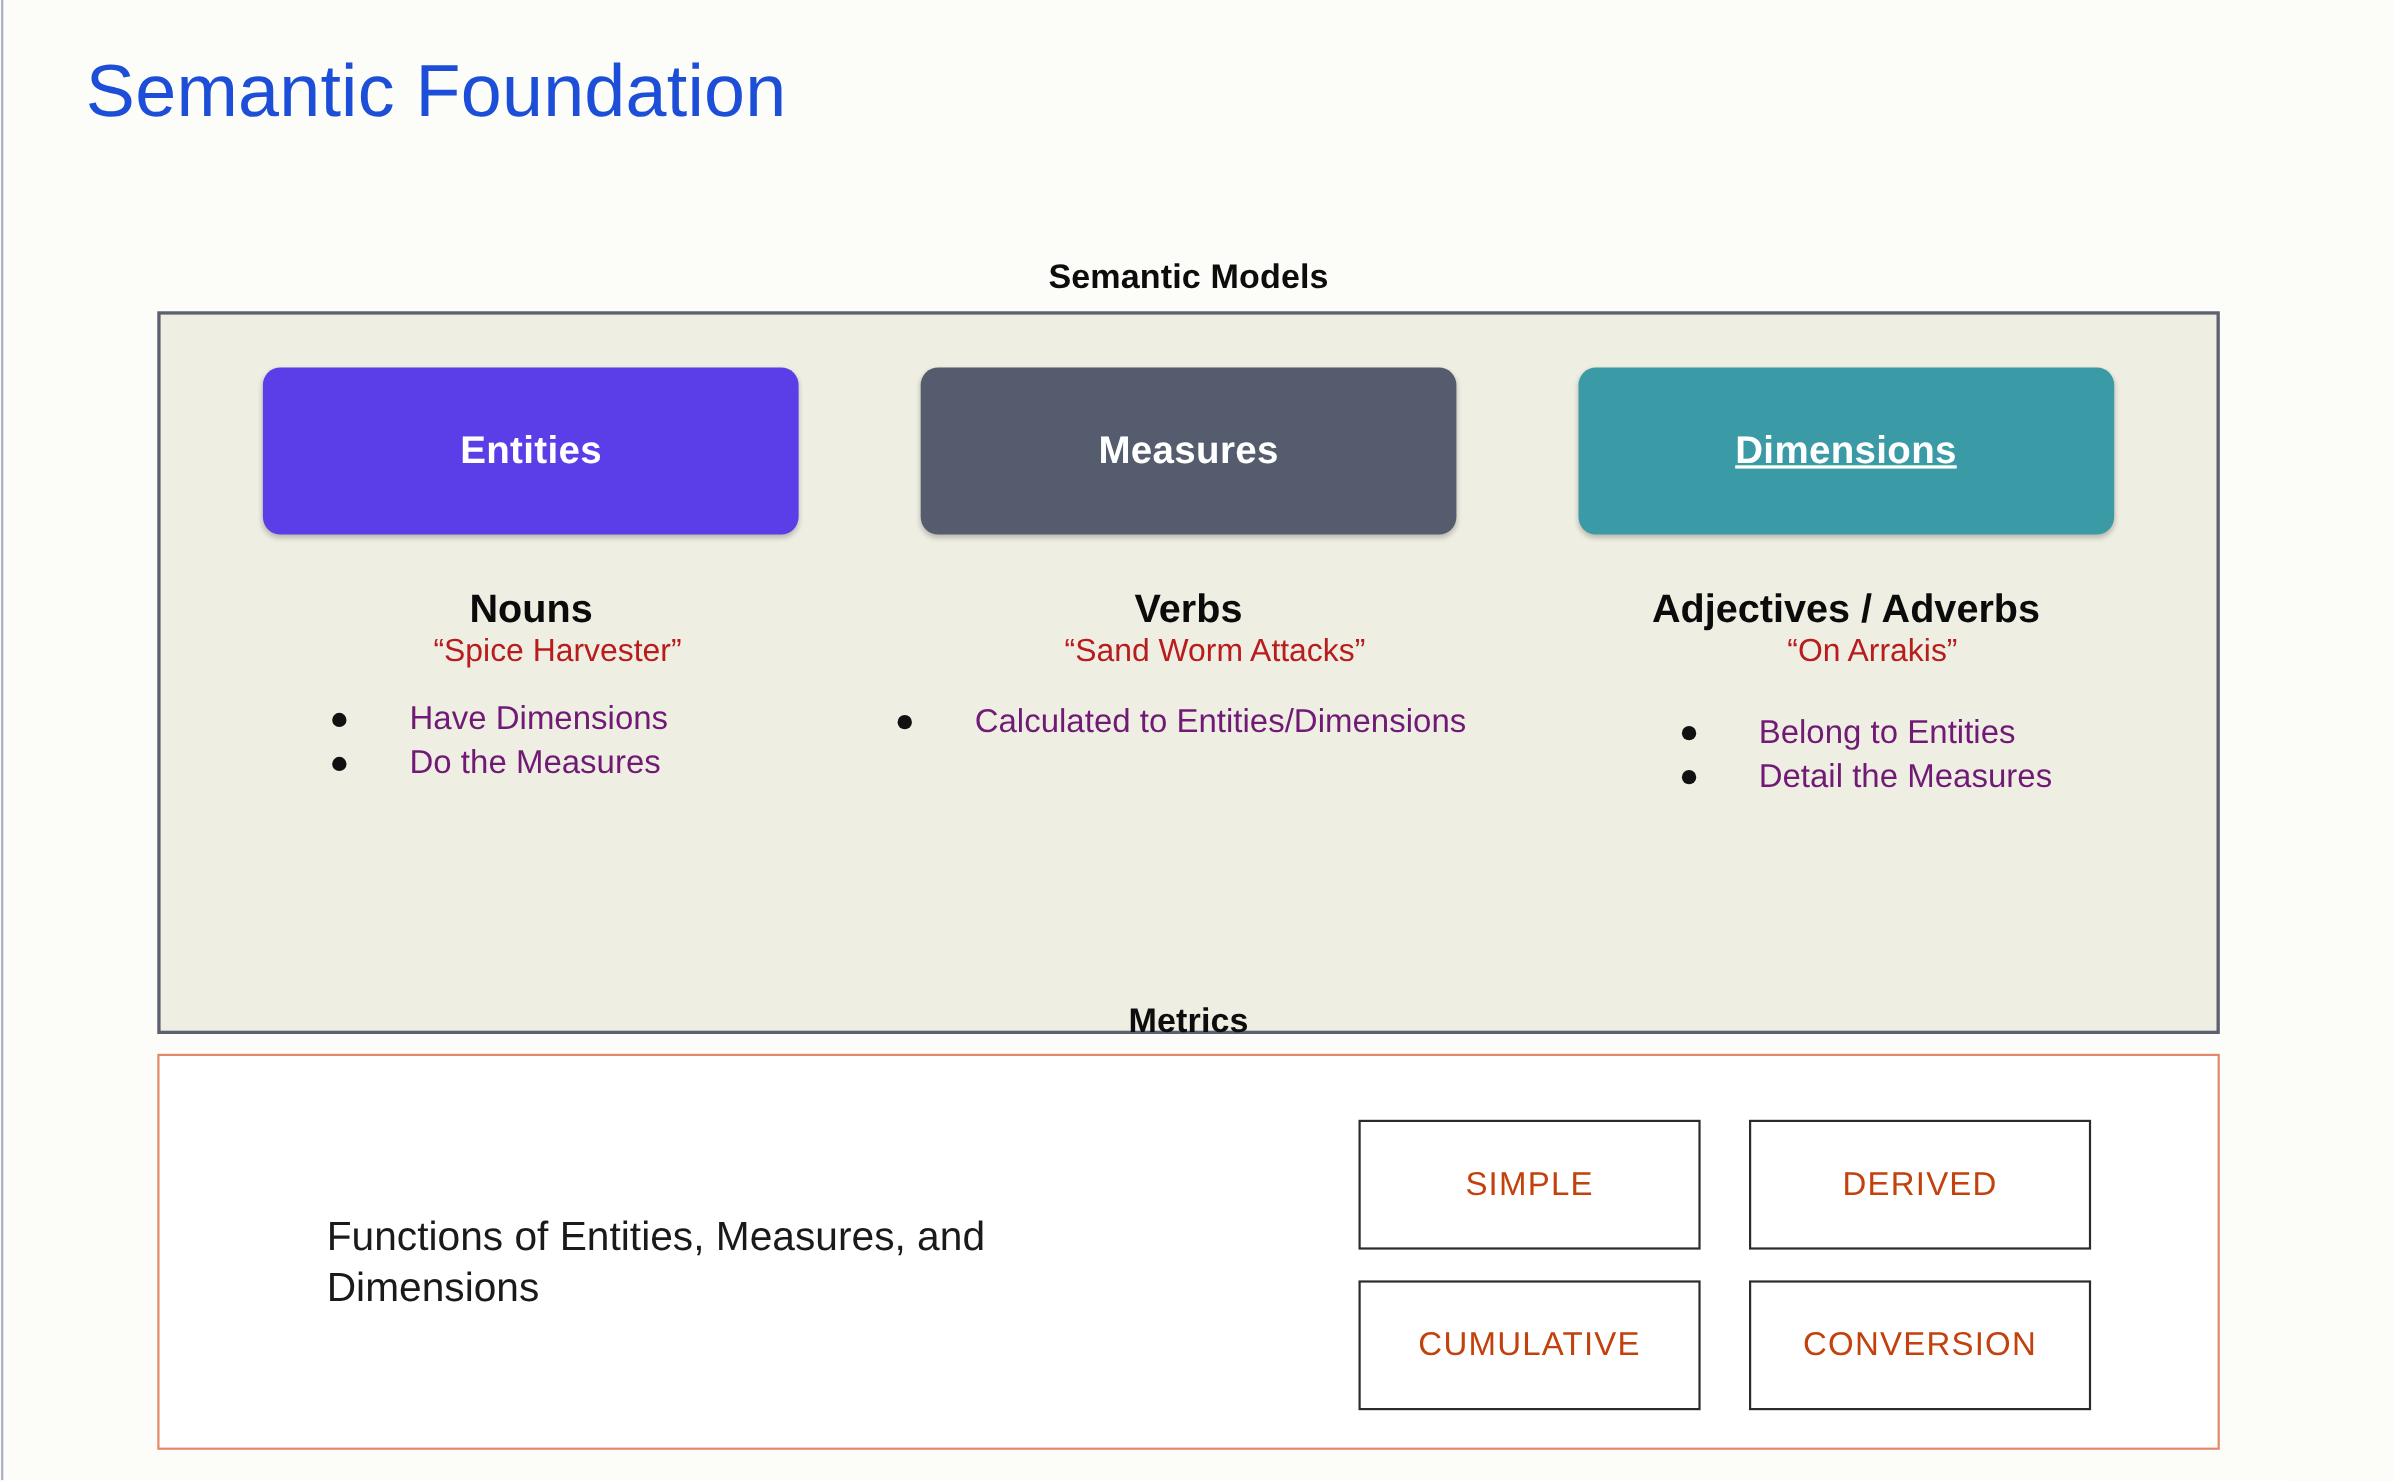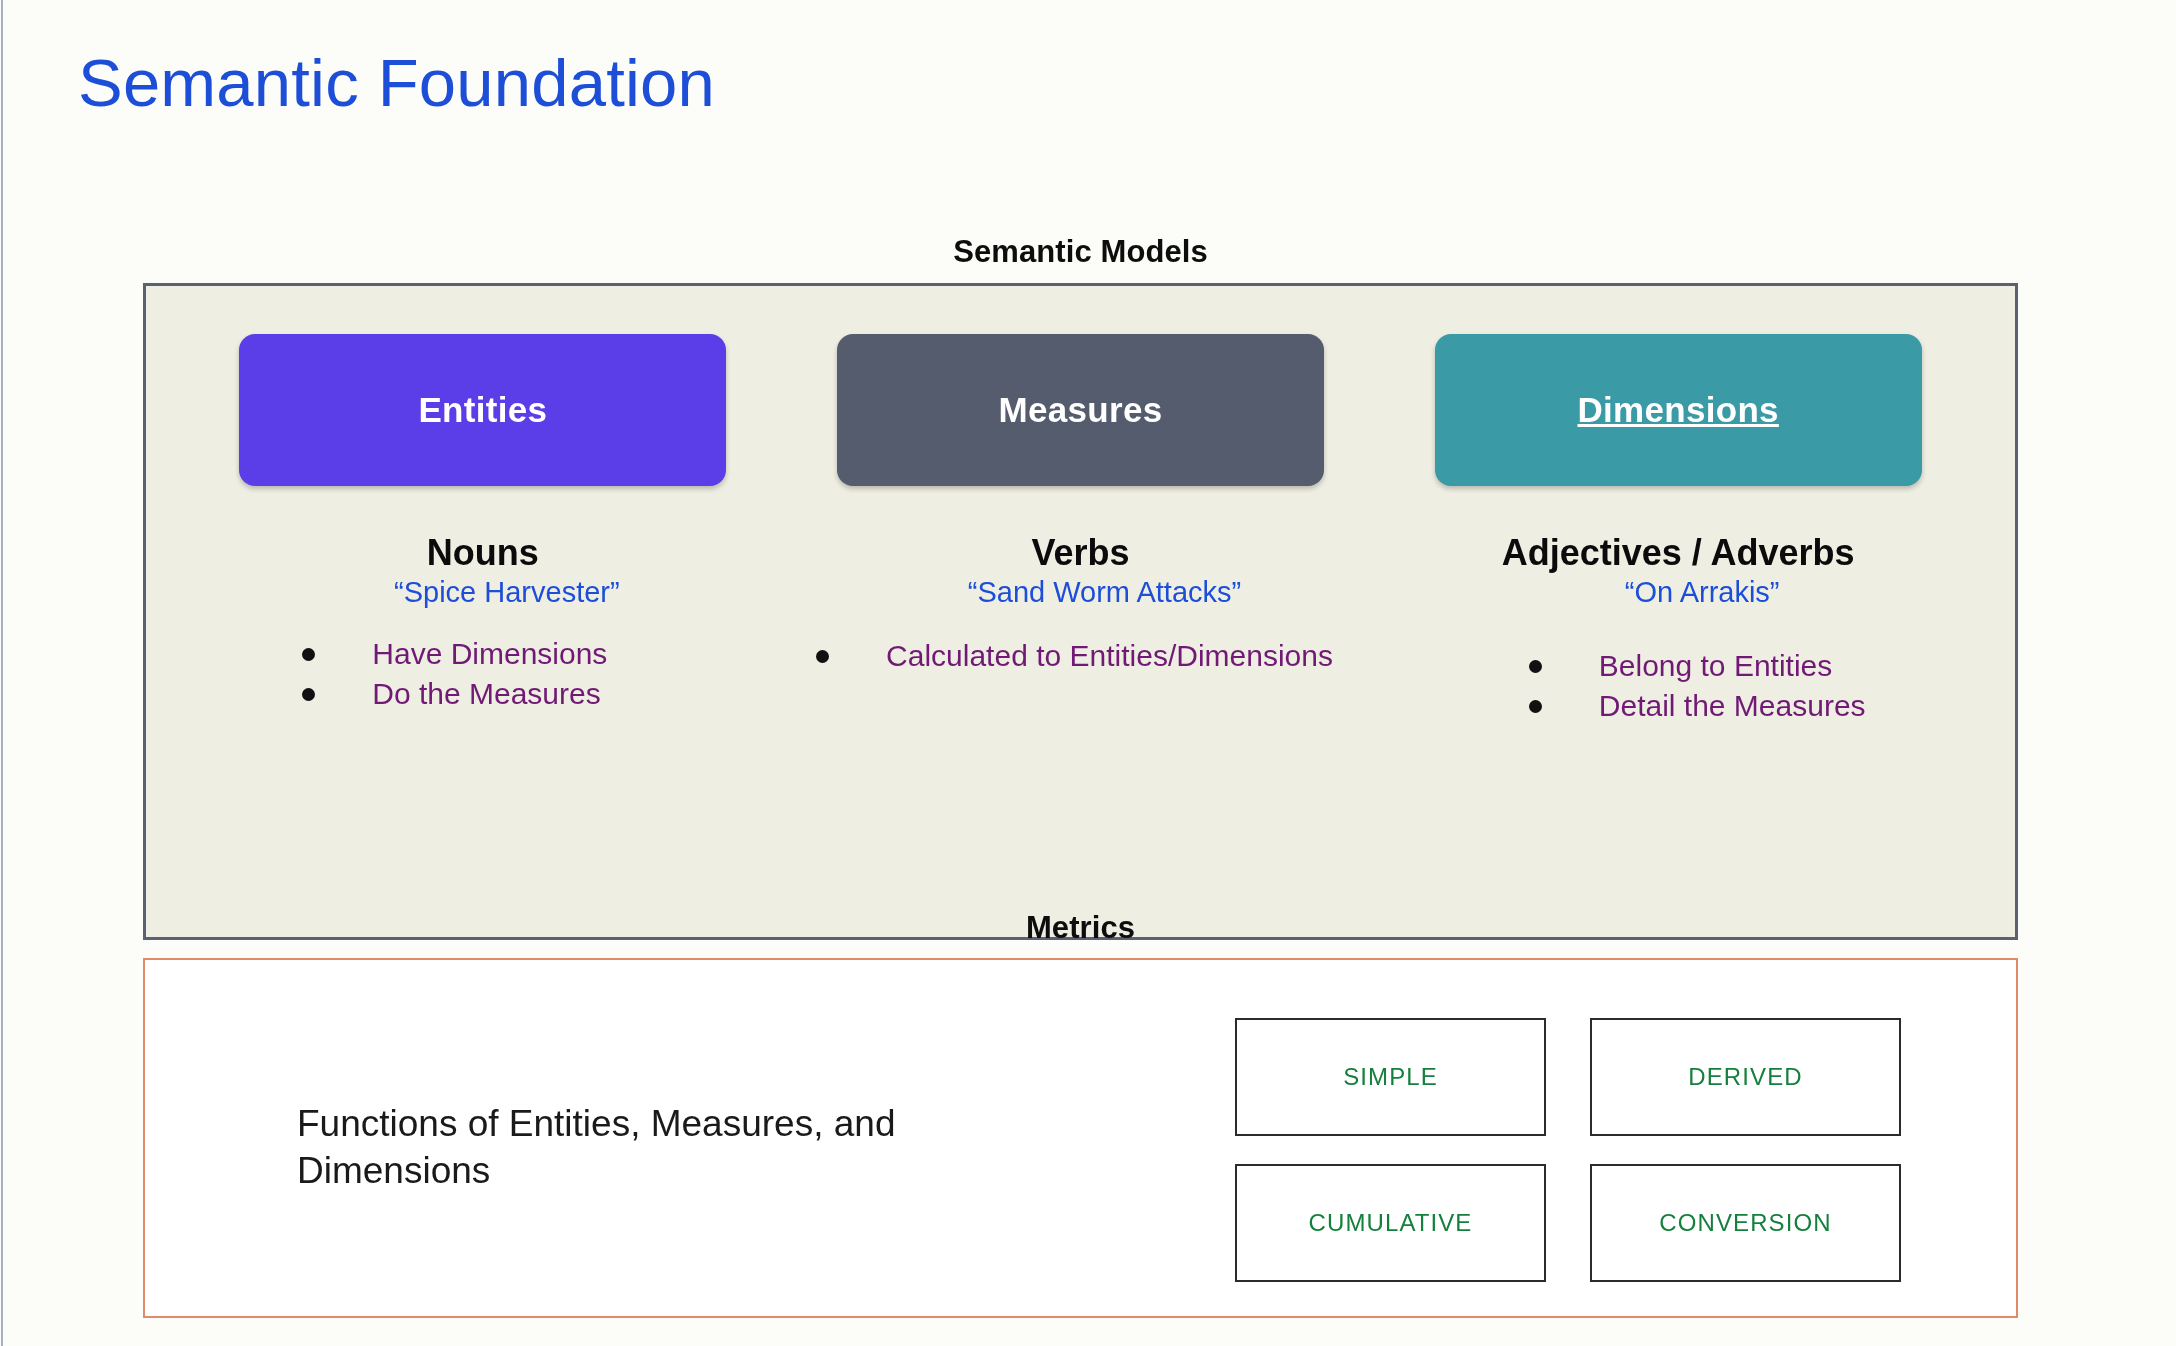--- a/index.html
+++ b/index.html
@@ -110,21 +110,21 @@
     font-weight: 700;
     color: #0b0b0b;
     text-align: center;
     line-height: 1.08;
     white-space: nowrap;
   }
   .col-quote {
     margin-top: 4px;
     font-size: 29px;
     font-weight: 400;
-    color: #1d4ed8;
+    color: #b91c1c;
     text-align: center;
     line-height: 1.1;
     white-space: nowrap;
     margin-left: 48px;
   }
 
   .bullets {
     list-style: none;
     margin: 26px 0 0 0;
     padding: 0;
@@ -185,23 +185,23 @@
     grid-template-rows: 118px 118px;
     column-gap: 44px;
     row-gap: 28px;
   }
   .metric-box {
     border: 2px solid #2b2b2b;
     background: #ffffff;
     display: flex;
     align-items: center;
     justify-content: center;
-    font-size: 24px;
+    font-size: 30px;
     letter-spacing: 1.1px;
-    color: #15803d;
+    color: #c2410c;
     box-sizing: border-box;
   }
 </style>
 </head>
 <body>
 
 <div class="slide">
 
   <div class="slide-edge"></div>
 

